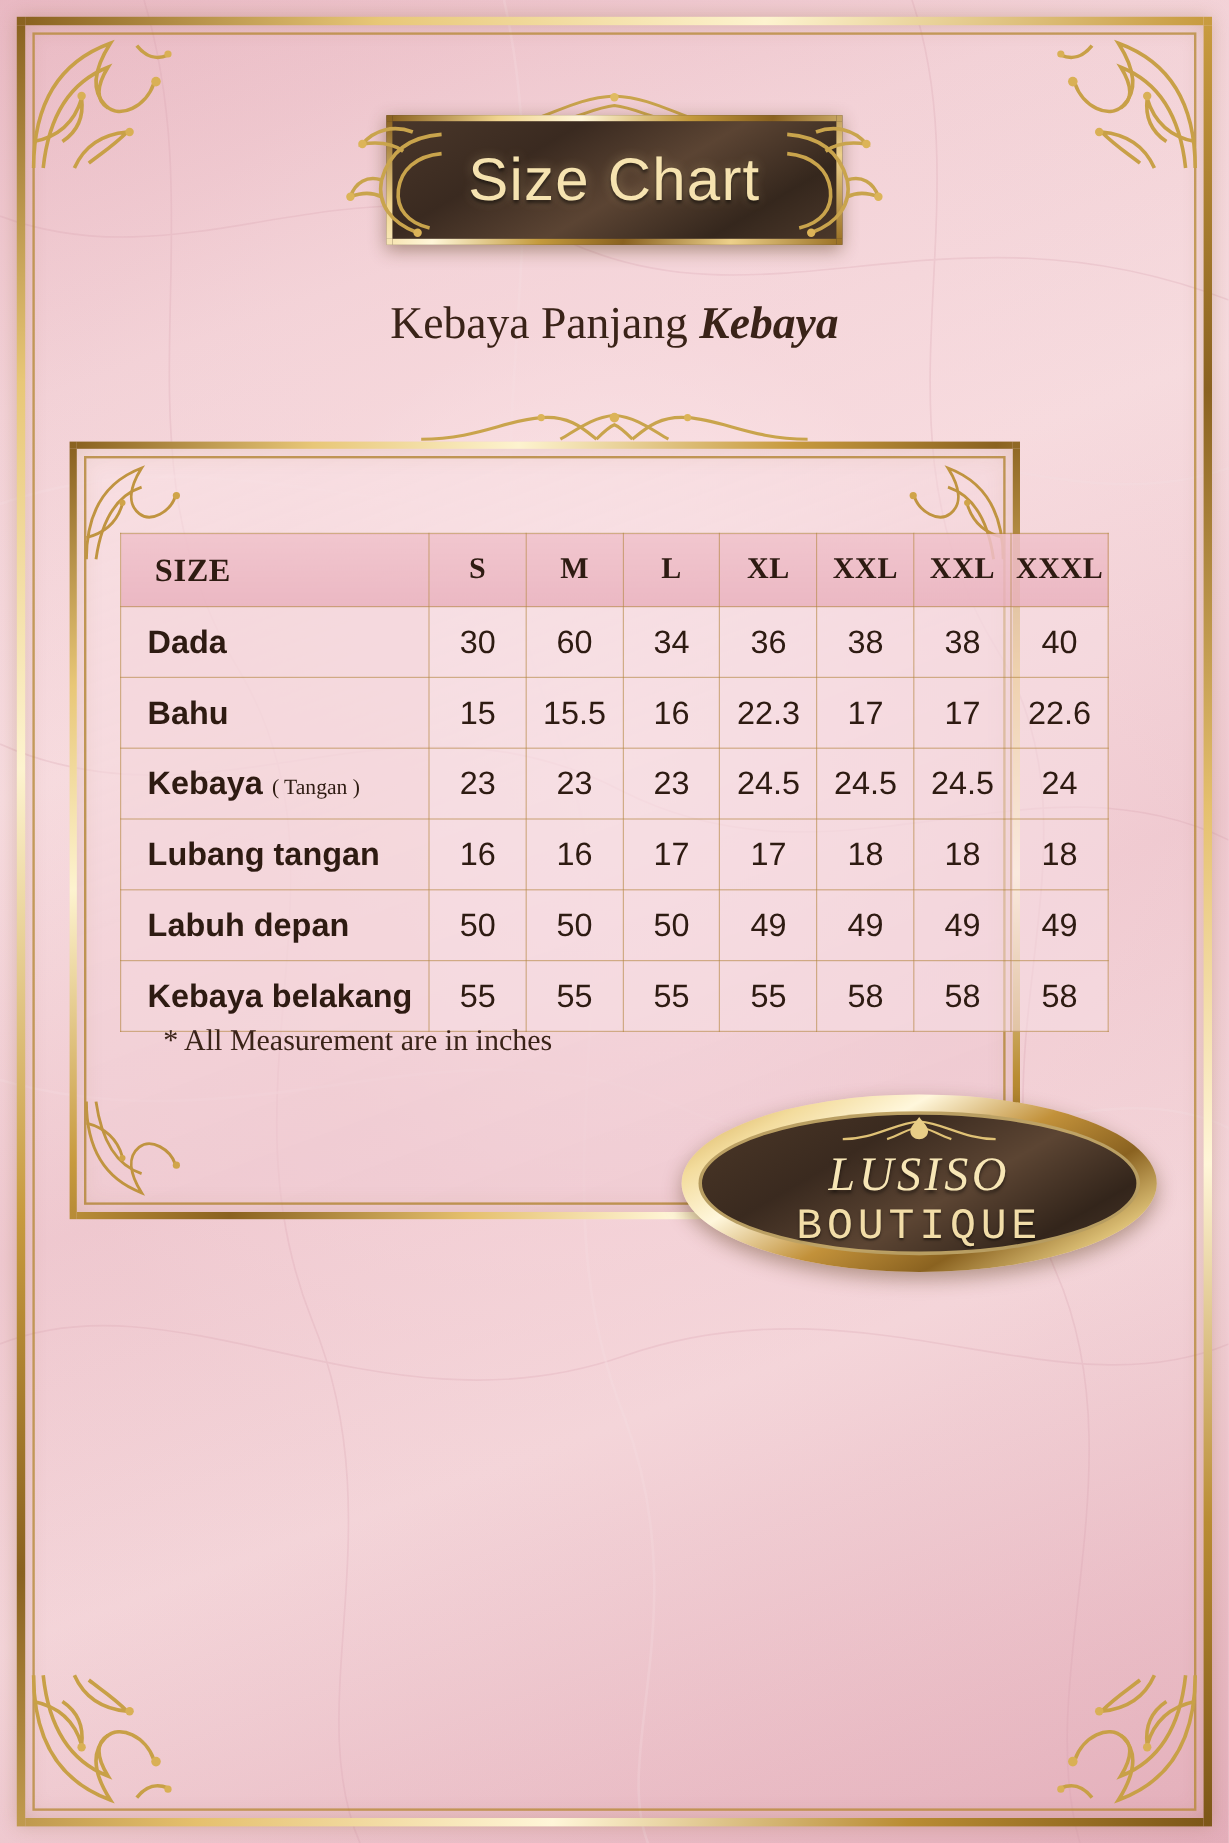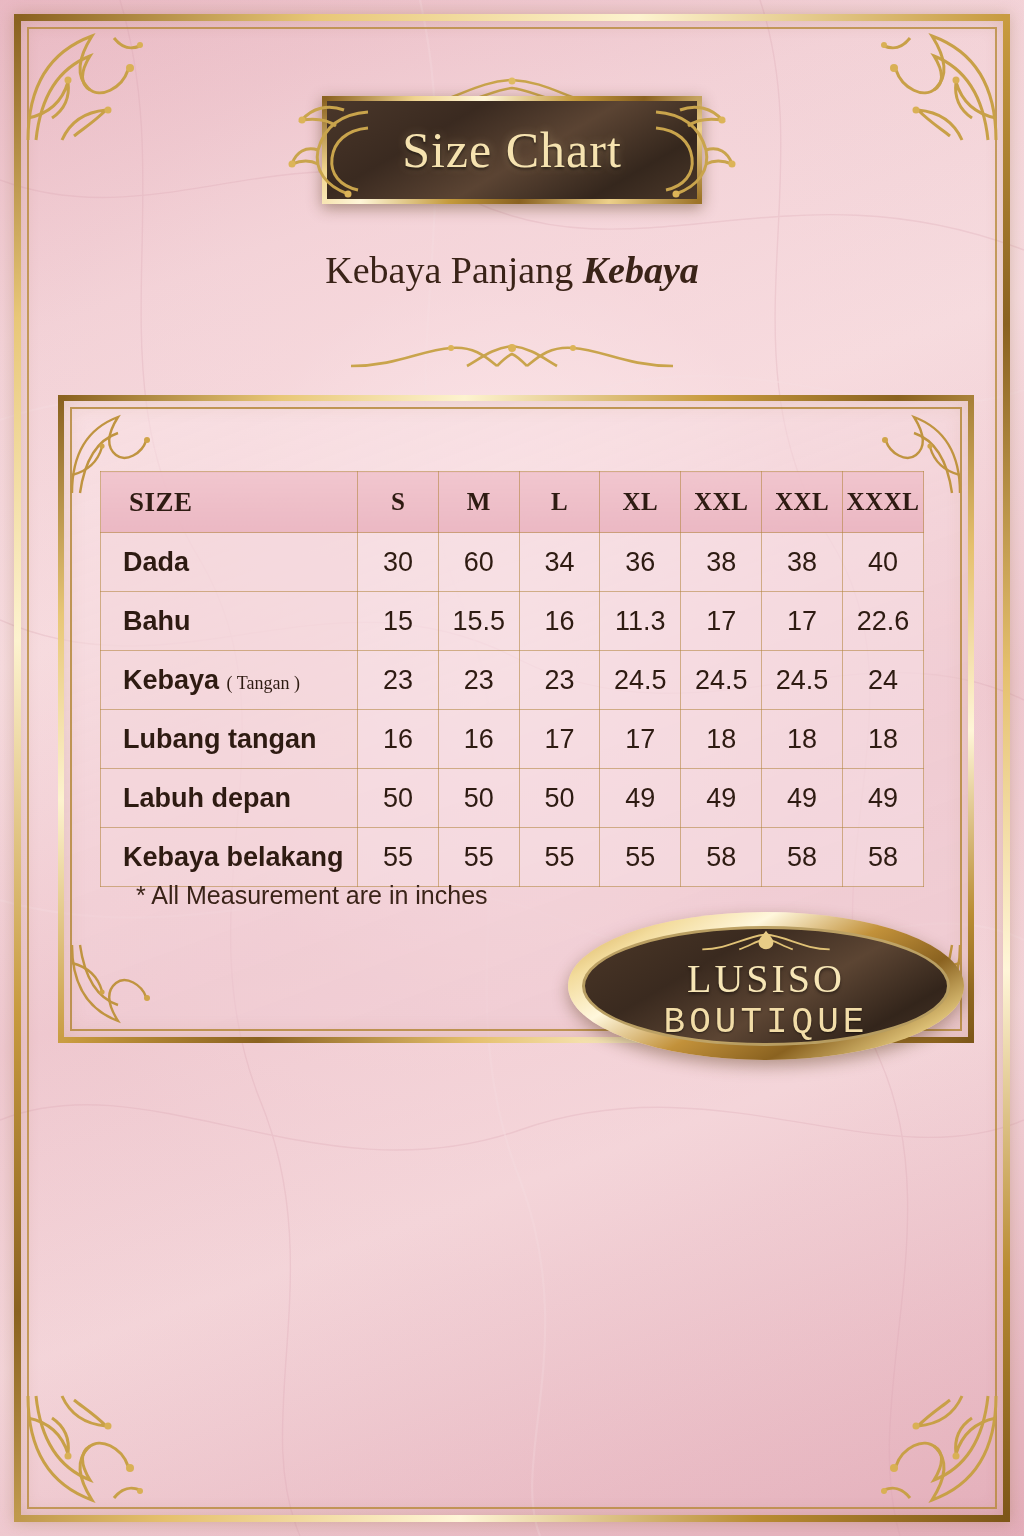--- a/index.html
+++ b/index.html
@@ -73,21 +73,21 @@
     background:
       linear-gradient(150deg, #4a372a 0%, #3a2a20 30%, #5b4433 55%, #35271d 80%, #4b382a 100%);
     border: 5px solid transparent;
     border-image: linear-gradient(140deg, #8a6220 0%, #f0d48e 18%, #fff6d8 32%, #c49a3c 50%, #8a6220 64%, #edd08a 82%, #9c7327 100%) 1;
     box-shadow: 0 4px 14px rgba(80,50,15,0.45);
     display: flex;
     align-items: center;
     justify-content: center;
   }
   .plaque-title {
-    font-family: Liberation Serif, serif;
+    font-family: Liberation Sans, sans-serif;
     font-size: 50px;
     color: #f6e3b0;
     letter-spacing: 1px;
     text-shadow: 0 2px 3px rgba(0,0,0,0.55), 0 0 10px rgba(247,223,160,0.3);
   }
   .plaque-orn {
     position: absolute;
     pointer-events: none;
   }
   .plaque-orn.left  { left: -38px;  top: 6px;  width: 90px; height: 104px; }
@@ -120,23 +120,22 @@
     width: 330px;
     height: 40px;
     pointer-events: none;
   }
 
   
   .panel {
     position: absolute;
     left: 58px;
     top: 368px;
-    width: 916px;
+    width: 792px;
     height: 648px;
-    margin-top: 27px;
   }
   .panel-frame {
     position: absolute;
     inset: 0;
     border: 6px solid transparent;
     border-image: linear-gradient(135deg, #8a6220 0%, #e8c777 14%, #fdf3cf 26%, #c79a3e 42%, #8a6220 54%, #e5c06d 68%, #fff6d8 80%, #b98c33 92%, #7d5718 100%) 1;
     background: linear-gradient(160deg, rgba(250,228,231,0.62) 0%, rgba(243,212,218,0.5) 45%, rgba(236,196,205,0.55) 100%);
     box-shadow: inset 0 0 22px rgba(150,100,40,0.16);
   }
   .panel-frame2 {
@@ -198,21 +197,21 @@
     font-size: 18px;
     font-family: "Liberation Serif", serif;
   }
   col.c-label { width: 258px; }
   col.c-val   { width: 81px; }
 
   .footnote {
     position: absolute;
     left: 78px;
     top: 486px;
-    font-family: Liberation Sans, sans-serif;
+    font-family: Liberation Serif, serif;
     font-size: 25px;
     color: #3a2318;
     text-align: center;
   }
 
   
   .logo {
     position: absolute;
     left: 568px;
     top: 912px;
@@ -237,20 +236,21 @@
     align-items: center;
     justify-content: center;
   }
   .logo-orn { margin-bottom: 2px; }
   .logo-name {
     font-family: "Liberation Serif", serif;
     font-size: 40px;
     letter-spacing: 3px;
     color: #f7e6b6;
     text-shadow: 0 2px 3px rgba(0,0,0,0.5);
+    font-style: italic;
   }
   .logo-sub {
     font-family: Liberation Mono, monospace;
     font-size: 36px;
     letter-spacing: 4px;
     color: #f2dda8;
     text-shadow: 0 1px 2px rgba(0,0,0,0.5);
   }
 </style>
 </head>
@@ -475,21 +475,21 @@
           <td>36</td>
           <td>38</td>
           <td>38</td>
           <td>40</td>
         </tr>
         <tr>
           <td class="row-head"><span>Bahu</span></td>
           <td>15</td>
           <td>15.5</td>
           <td>16</td>
-          <td>11.3</td>
+          <td>22.3</td>
           <td>17</td>
           <td>17</td>
           <td>22.6</td>
         </tr>
         <tr>
           <td class="row-head"><span>Kebaya</span> <span class="note">( Tangan )</span></td>
           <td>23</td>
           <td>23</td>
           <td>23</td>
           <td>24.5</td>

